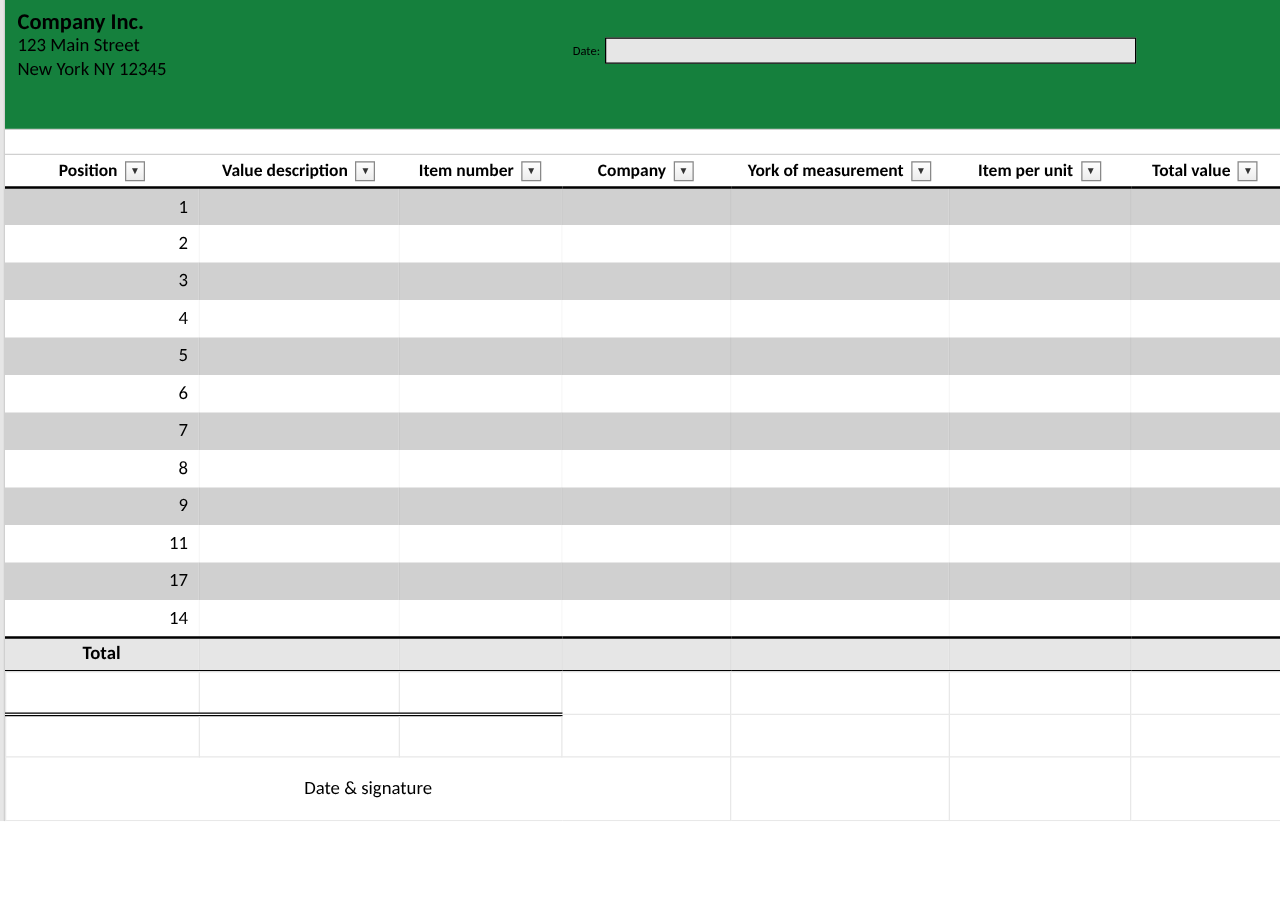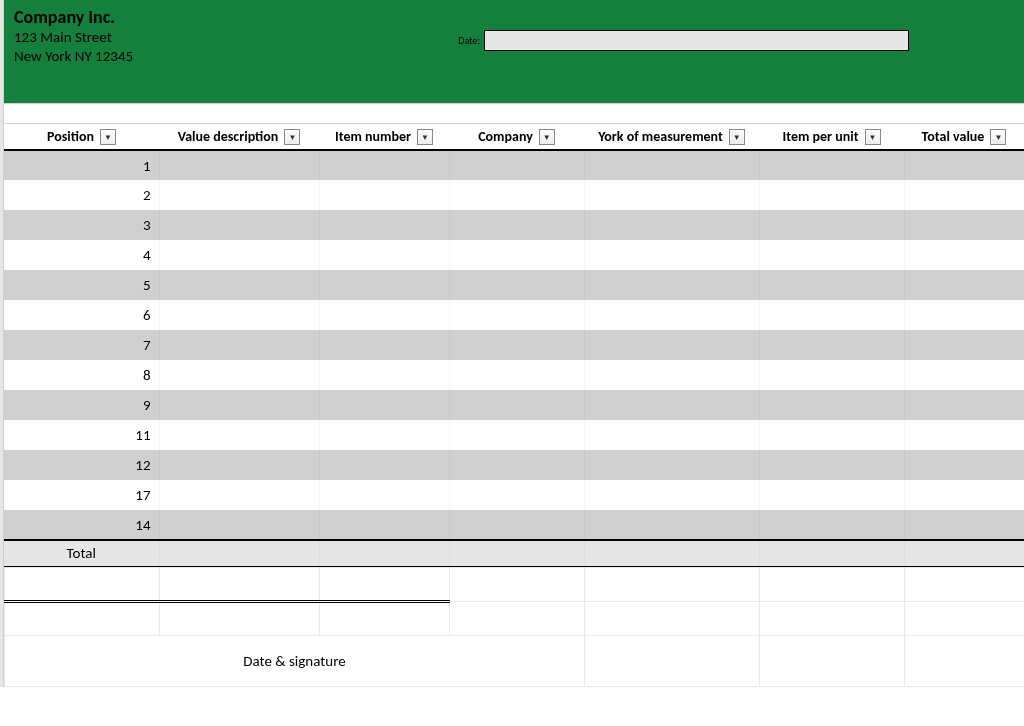--- a/index.html
+++ b/index.html
@@ -115,21 +115,21 @@
       border-right: 1px solid rgba(0,0,0,0.03);
     }
     .grid tbody tr:nth-child(odd) td { background: #d0d0d0; }
     .grid tbody tr:nth-child(even) td { background: #ffffff; }
     .pos-cell { text-align: right; padding-right: 14px; }
     
     .total-row td {
       background: #e6e6e6 !important;
       border-top: 2px solid #000;
       border-bottom: 1px solid #000;
-      font-weight: normal;
+      font-weight: bold;
       height: 26px;
     }
     .total-label { text-align: center; }
     
     .below {
       width: 100%;
       border-collapse: collapse;
       table-layout: fixed;
     }
     .below td {
@@ -299,29 +299,20 @@
         <tr>
           <td class="pos-cell">11</td>
           <td></td>
           <td></td>
           <td></td>
           <td></td>
           <td></td>
           <td></td>
         </tr>
         <tr>
-          <td class="pos-cell">12</td>
-          <td></td>
-          <td></td>
-          <td></td>
-          <td></td>
-          <td></td>
-          <td></td>
-        </tr>
-        <tr>
           <td class="pos-cell">17</td>
           <td></td>
           <td></td>
           <td></td>
           <td></td>
           <td></td>
           <td></td>
         </tr>
         <tr>
           <td class="pos-cell">14</td>

